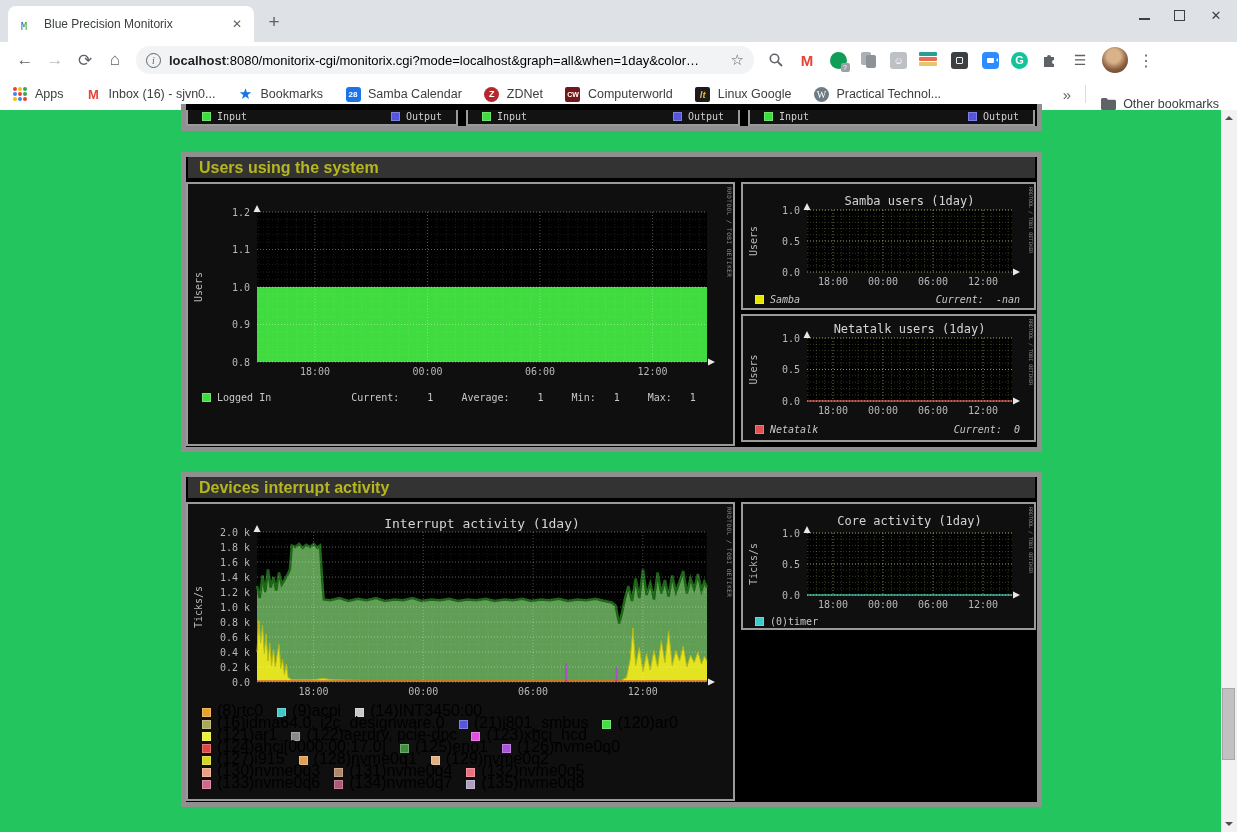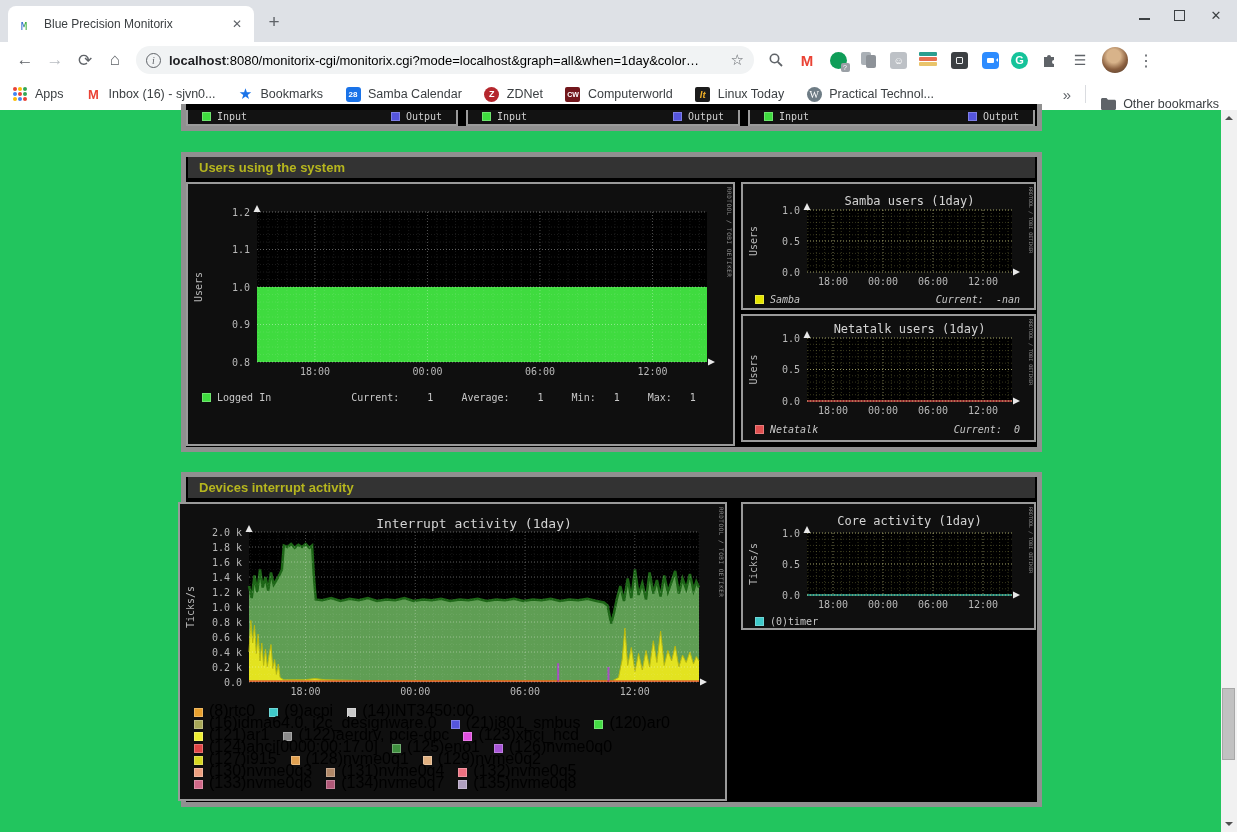--- a/index.html
+++ b/index.html
@@ -77,21 +77,21 @@
   .ic-wp { width:15px; height:15px; background:#6e7c85; border-radius:50%; color:#fff; font-size:10px;
            display:flex; align-items:center; justify-content:center; font-family:"Liberation Serif",serif;}
   .bm-spacer { flex:1; }
   .chev { color:#5f6368; font-size:15px; margin-right:14px; }
   .bdiv { width:1px; height:18px; background:#dadce0; margin-right:14px; }
 
   
   .page { position:absolute; left:0; top:110px; width:1237px; height:722px; background:#22c55e; }
 
   .frame { position:absolute; border:5px solid #909090; background:#000; }
-  .sec-header { position:absolute; background:#333; color:#b6b61e; font-weight:bold; font-size:13px;
+  .sec-header { position:absolute; background:#333; color:#b6b61e; font-weight:bold; font-size:16px;
                 line-height:21px; padding-left:11px; }
   .gpanel { position:absolute; background:#0f0f0f; border:2px solid #9a9a9a; overflow:hidden; }
   .ministrip { position:absolute; background:#121212; border:2px solid #9a9a9a; border-top:none;
                display:flex; justify-content:space-between; align-items:flex-start; padding:1px 14px 0;
                font:10px "DejaVu Sans Mono", monospace; color:#cfcfcf; }
   .ctitle { position:absolute; text-align:center; font:13px "DejaVu Sans Mono", monospace; color:#d4d4d4; }
   .ctitle-sm { font-size:12px; }
   svg text { font:10px "DejaVu Sans Mono", monospace; }
   .wm { position:absolute; right:0px; top:3px; writing-mode:vertical-rl; font:6px "DejaVu Sans Mono", monospace;
         color:#8f8f8f; letter-spacing:0.5px; }
@@ -238,21 +238,21 @@
     <span class="bm">
       <span class="bm-icon">
           <span class="ic-cw">CW</span>
         </span>
       <span>Computerworld</span>
     </span>
     <span class="bm">
       <span class="bm-icon">
           <span class="ic-lt">lt</span>
         </span>
-      <span>Linux Today</span>
+      <span>Linux Google</span>
     </span>
     <span class="bm">
       <span class="bm-icon">
           <span class="ic-wp">W</span>
         </span>
       <span>Practical Technol...</span>
     </span>
     <span class="bm-spacer"></span>
     <span class="chev">»</span>
     <span class="bdiv"></span>
@@ -505,21 +505,21 @@
         <span><span>Current:</span>&nbsp;&nbsp;<span>0</span></span>
       </div>
       <div class="wm wm-sm">RRDTOOL / TOBI OETIKER</div>
     </div>
 
     <div class="frame" style="left:181px; top:362px; width:861px; height:335px;"></div>
     <div class="sec-header" style="left:188px; top:367px; width:847px; height:21px;">
       <span>Devices interrupt activity</span>
     </div>
 
-    <div class="gpanel" style="left:178px; top:392px; width:549px; height:299px;">
+    <div class="gpanel" style="left:186px; top:392px; width:549px; height:299px;">
       <div class="ctitle" style="left:69px; top:12px; width:450px;">Interrupt activity  (1day)</div>
       <svg width="549" height="200">
           <rect x="69" y="28" width="450" height="150" fill="#000"></rect>
           <polygon points="69.0,178.0 69.0,82.0 71.7,94.0 74.5,71.5 77.2,88.0 80.0,65.5 82.7,83.5 85.5,73.0 88.2,86.5 91.0,68.5 93.7,80.5 96.4,76.0 99.2,71.5 101.9,65.5 103.8,41.5 107.4,43.0 111.1,40.0 114.7,43.8 118.4,40.8 122.0,43.0 125.7,40.0 129.4,43.8 132.1,41.5 133.9,73.0 135.8,95.5 142.2,96.3 151.3,94.0 160.5,97.0 169.6,94.7 178.8,96.3 187.9,94.0 197.0,97.0 206.2,95.5 215.3,96.3 224.5,94.0 233.6,97.0 242.8,95.5 251.9,96.3 261.1,94.7 270.2,97.0 279.4,95.5 288.5,96.3 297.7,94.7 306.8,97.0 316.0,95.5 325.1,96.3 334.2,94.7 343.4,97.0 352.5,95.5 361.7,96.3 370.8,94.7 380.0,97.0 389.1,95.5 398.3,96.3 407.4,94.7 416.6,97.0 423.9,98.5 427.5,101.5 431.2,119.5 433.9,109.0 436.7,95.5 440.3,82.0 444.0,97.0 447.7,74.5 451.3,94.0 455.0,65.5 458.6,91.0 462.3,79.0 466.0,95.5 469.6,68.5 473.3,89.5 476.9,76.0 480.6,92.5 484.2,71.5 487.9,88.0 491.6,77.5 495.2,67.0 498.9,89.5 502.5,74.5 506.2,85.0 509.9,70.0 513.5,86.5 516.3,77.5 519.0,83.5 519.0,178.0" fill="#5f9e54"></polygon>
           <polyline points="69.0,82.0 71.7,94.0 74.5,71.5 77.2,88.0 80.0,65.5 82.7,83.5 85.5,73.0 88.2,86.5 91.0,68.5 93.7,80.5 96.4,76.0 99.2,71.5 101.9,65.5 103.8,41.5 107.4,43.0 111.1,40.0 114.7,43.8 118.4,40.8 122.0,43.0 125.7,40.0 129.4,43.8 132.1,41.5 133.9,73.0 135.8,95.5 142.2,96.3 151.3,94.0 160.5,97.0 169.6,94.7 178.8,96.3 187.9,94.0 197.0,97.0 206.2,95.5 215.3,96.3 224.5,94.0 233.6,97.0 242.8,95.5 251.9,96.3 261.1,94.7 270.2,97.0 279.4,95.5 288.5,96.3 297.7,94.7 306.8,97.0 316.0,95.5 325.1,96.3 334.2,94.7 343.4,97.0 352.5,95.5 361.7,96.3 370.8,94.7 380.0,97.0 389.1,95.5 398.3,96.3 407.4,94.7 416.6,97.0 423.9,98.5 427.5,101.5 431.2,119.5 433.9,109.0 436.7,95.5 440.3,82.0 444.0,97.0 447.7,74.5 451.3,94.0 455.0,65.5 458.6,91.0 462.3,79.0 466.0,95.5 469.6,68.5 473.3,89.5 476.9,76.0 480.6,92.5 484.2,71.5 487.9,88.0 491.6,77.5 495.2,67.0 498.9,89.5 502.5,74.5 506.2,85.0 509.9,70.0 513.5,86.5 516.3,77.5 519.0,83.5" fill="none" stroke="#1d6617" stroke-width="2.5"></polyline>
           <polygon points="69.0,178.0 69.0,148.0 70.8,116.5 72.7,139.0 74.5,121.0 76.3,149.5 78.1,130.0 80.0,157.0 81.8,139.0 83.6,161.5 85.5,145.0 87.3,163.0 89.1,151.0 91.0,140.5 92.8,164.5 94.6,155.5 96.4,170.5 98.3,160.0 100.1,173.5 103.8,175.8 123.9,175.8 134.9,174.6 145.8,175.8 178.8,176.5 251.9,176.5 325.1,176.5 398.3,176.5 433.0,176.5 438.5,173.5 442.2,155.5 444.9,124.0 447.7,161.5 451.3,143.5 455.0,167.5 458.6,149.5 462.3,166.0 466.0,146.5 469.6,163.0 473.3,136.8 476.9,158.5 480.6,127.0 484.2,161.5 487.9,146.5 491.6,157.0 495.2,142.0 498.9,163.0 502.5,151.0 506.2,158.5 509.9,148.0 513.5,160.0 516.3,152.5 519.0,157.0 519.0,178.0" fill="#e3e320"></polygon>
           <polyline points="69.0,148.0 70.8,116.5 72.7,139.0 74.5,121.0 76.3,149.5 78.1,130.0 80.0,157.0 81.8,139.0 83.6,161.5 85.5,145.0 87.3,163.0 89.1,151.0 91.0,140.5 92.8,164.5 94.6,155.5 96.4,170.5 98.3,160.0 100.1,173.5 103.8,175.8 123.9,175.8 134.9,174.6 145.8,175.8 178.8,176.5 251.9,176.5 325.1,176.5 398.3,176.5 433.0,176.5 438.5,173.5 442.2,155.5 444.9,124.0 447.7,161.5 451.3,143.5 455.0,167.5 458.6,149.5 462.3,166.0 466.0,146.5 469.6,163.0 473.3,136.8 476.9,158.5 480.6,127.0 484.2,161.5 487.9,146.5 491.6,157.0 495.2,142.0 498.9,163.0 502.5,151.0 506.2,158.5 509.9,148.0 513.5,160.0 516.3,152.5 519.0,157.0" fill="none" stroke="#b8b810" stroke-width="1"></polyline>
           <line x1="378.1463414634146" y1="178" x2="378.1463414634146" y2="159.25" stroke="#a74fc4" stroke-width="2"></line>
           <line x1="428.4512195121951" y1="178" x2="428.4512195121951" y2="163" stroke="#a74fc4" stroke-width="2"></line>
           <line x1="69" y1="177.1" x2="519" y2="177.1" stroke="#d23535" stroke-width="1.4"></line>

